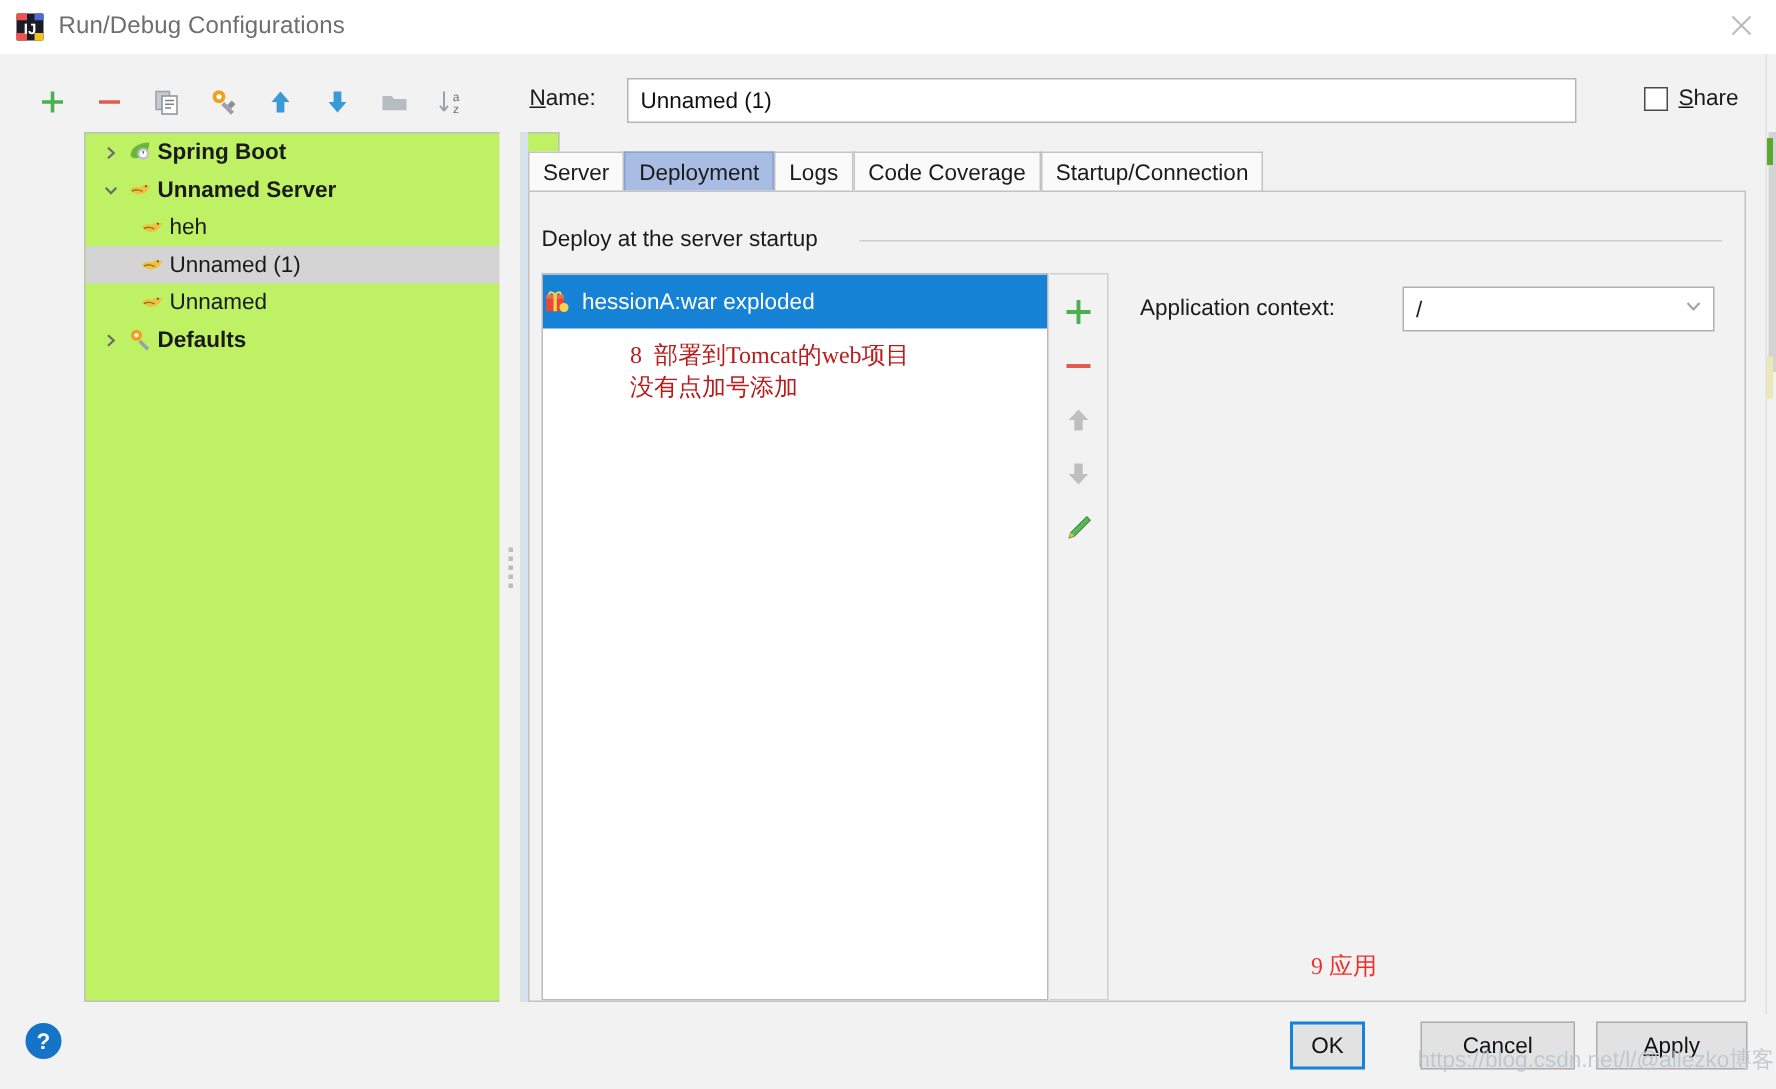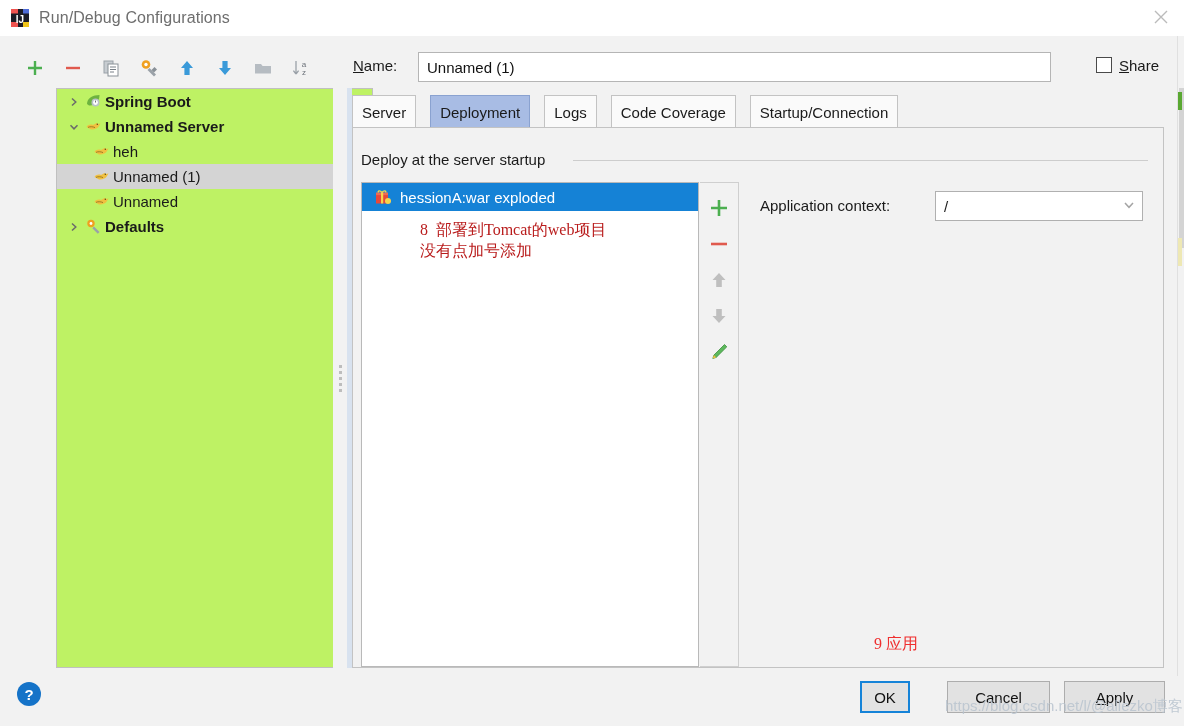--- a/index.html
+++ b/index.html
@@ -96,38 +96,38 @@
   }
   .name-label u { text-decoration: underline; }
   .name-input {
     position: absolute; left: 418px; top: 52px; width: 633px; height: 30px;
     background: #fff; border: 1px solid #b5b5b5;
     display: flex; align-items: center; padding-left: 8px;
     font-size: 15px; color: #111;
   }
   .share-box {
     position: absolute; left: 1096px; top: 57px;
-    display: flex; gap: 7px;
+    display: flex; align-items: center; gap: 7px;
   }
   .share-check {
     width: 16px; height: 16px; border: 1px solid #4a4a4a; background: #fff;
   }
   .share-label { font-size: 15px; }
   .share-label u { text-decoration: underline; }
 
   
   .tabs {
     position: absolute; left: 352px; top: 100px; height: 28px;
     display: flex; align-items: flex-end;
   }
   .tab {
-    height: 33px; padding: 4px 9px;
+    height: 27px; padding: 4px 9px;
     display: flex; align-items: center; justify-content: center;
     background: #fafafa; border: 1px solid #c3c3c3; border-bottom: none;
-    font-size: 15px; color: #1a1a1a; margin-right: 14px;
+    font-size: 15px; color: #1a1a1a; margin-right: 0;
     cursor: default;
   }
   .tab.active {
     background: #a8bce4; border-color: #8aa2d0;
   }
 
   
   .content-card {
     position: absolute; left: 352px; top: 127px; width: 812px; height: 541px;
     background: #f2f2f2; border: 1px solid #c3c3c3;
@@ -141,22 +141,22 @@
     background: #cdcdcd;
   }
 
   
   .deploy-list {
     position: absolute; left: 361px; top: 182px; width: 338px; height: 485px;
     background: #ffffff; border: 1px solid #b9b9b9;
     overflow: hidden;
   }
   .deploy-item {
-    height: 28px; background: #1582d6; color: #fff;
-    display: flex; align-items: center; padding-left: 12px;
+    height: 36px; background: #1582d6; color: #fff;
+    display: flex; align-items: center; padding-left: 0;
     font-size: 15px;
   }
   .deploy-item-icon { width: 20px; height: 18px; margin-right: 6px; flex: 0 0 auto; }
   .annot-red {
     color: #b91c1c; font-family: "Liberation Serif", serif; font-size: 16px;
     line-height: 21px; padding: 8px 0 0 58px; white-space: pre;
   }
   .list-toolbar {
     position: absolute; left: 700px; top: 182px; width: 39px; height: 485px;
     background: #f2f2f2; border: 1px solid #cfcfcf; border-left: none;

